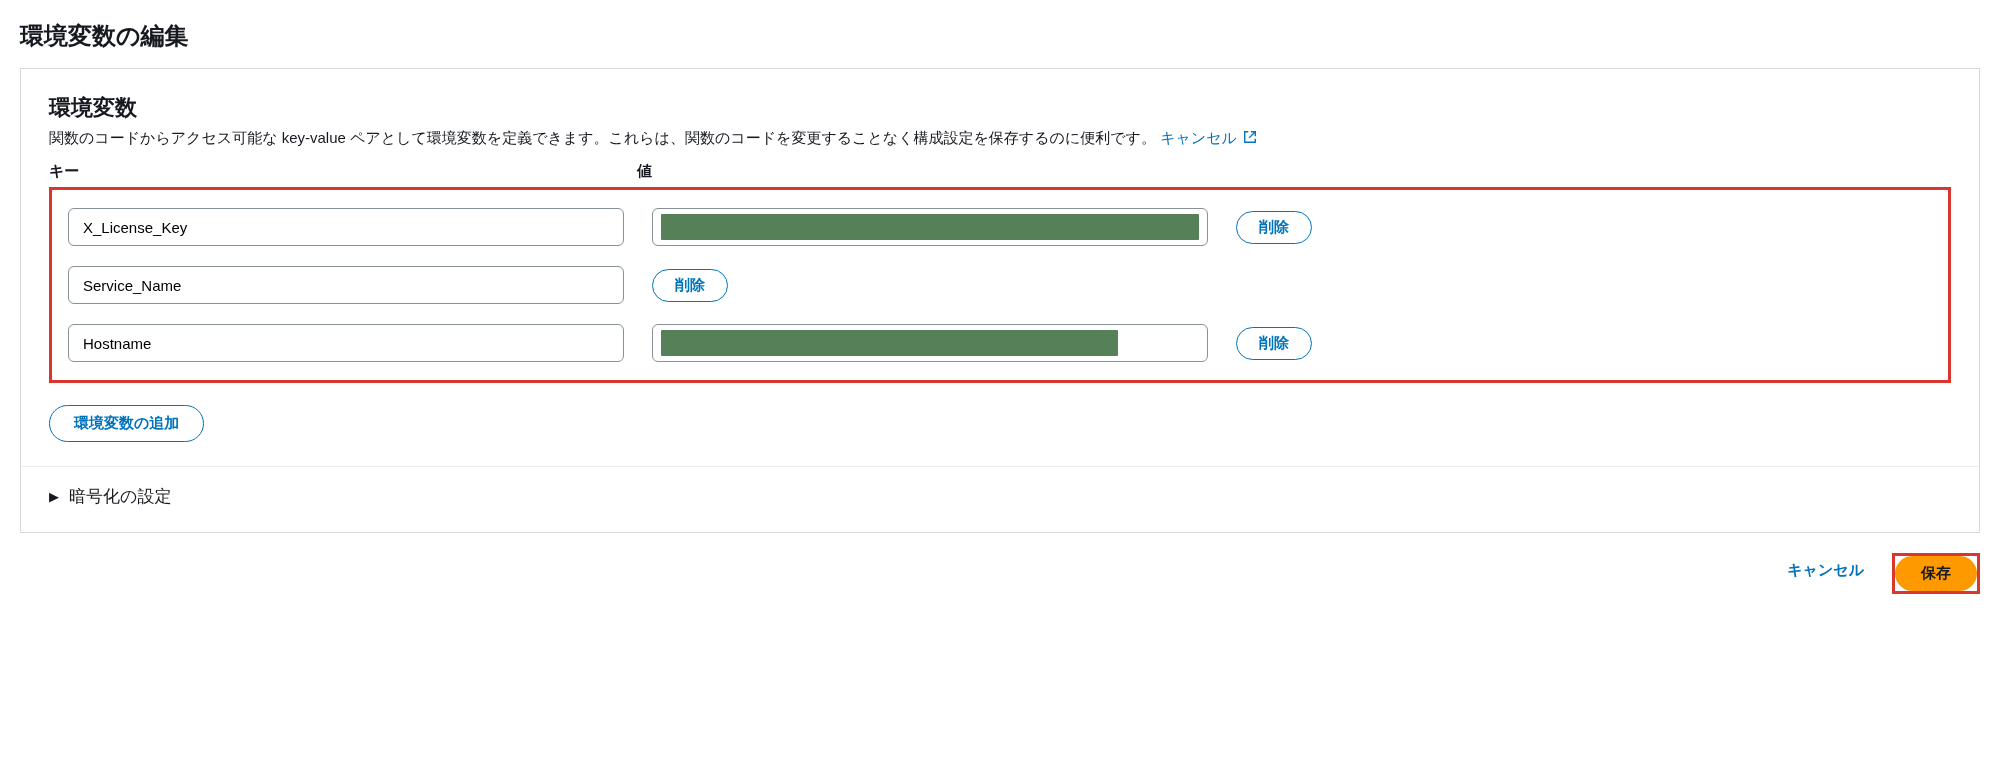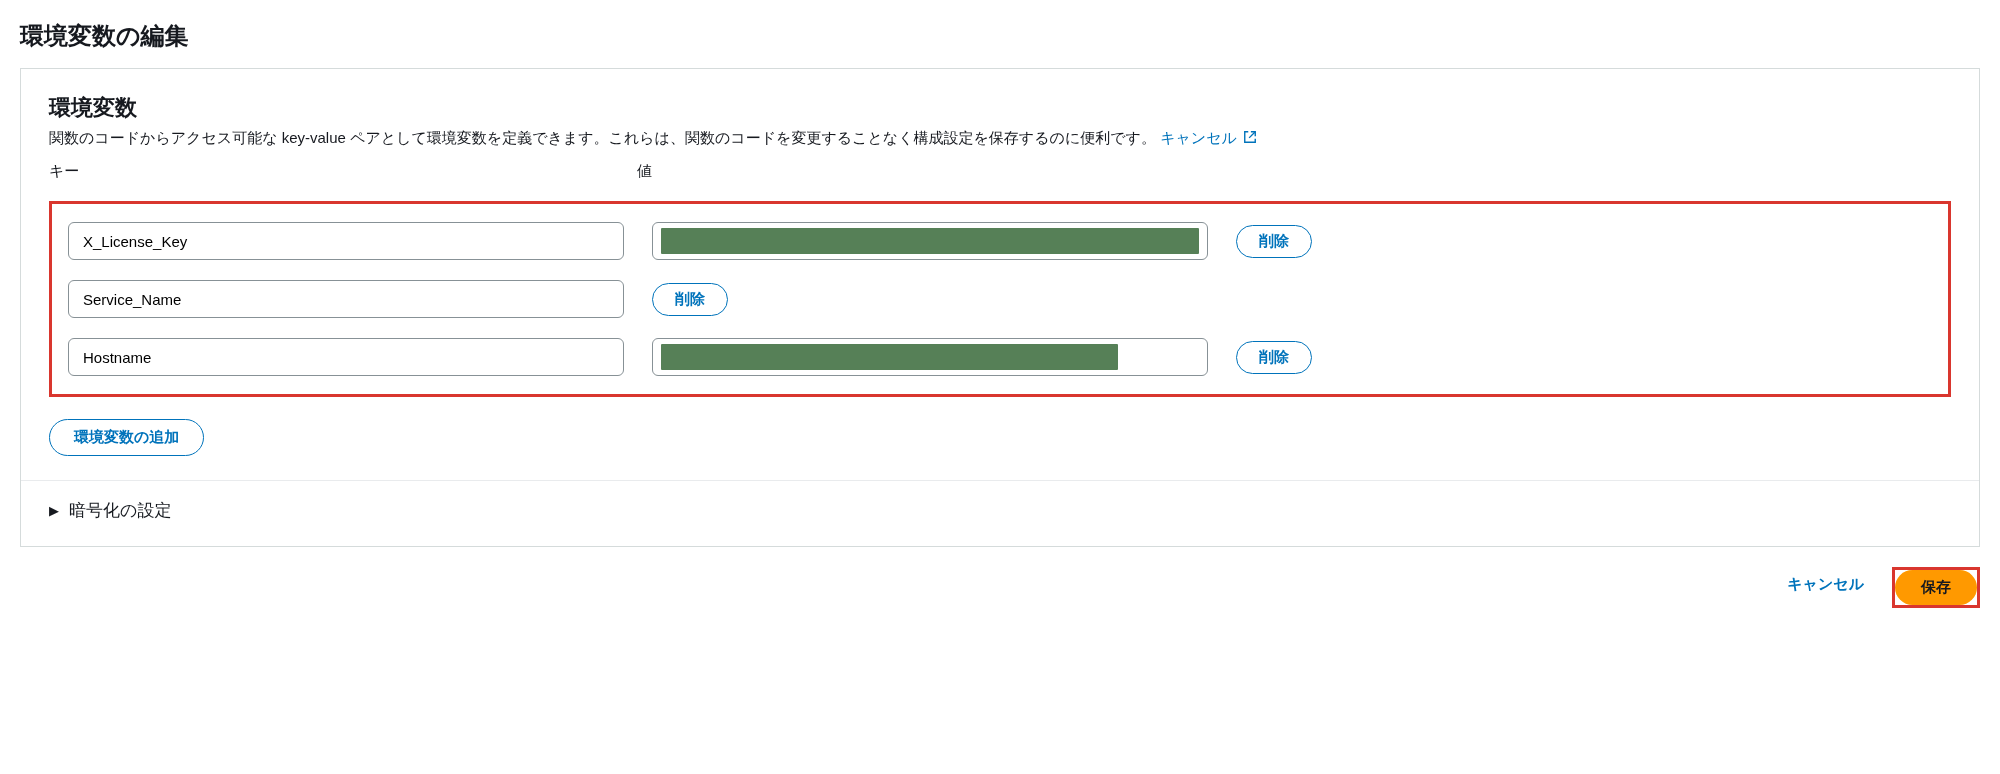--- a/index.html
+++ b/index.html
@@ -42,21 +42,22 @@
     .ext-icon {
       display: inline-block;
       width: 14px;
       height: 14px;
       vertical-align: -1px;
       margin-left: 2px;
     }
     .headers-row {
       display: flex;
       gap: 28px;
-      margin-bottom: 20px;
+      margin-bottom: 6px;
+      font-weight: bold;
     }
     .col-key-header {
       flex: 0 0 560px;
       font-size: 15px;
     }
     .col-value-header {
       flex: 0 0 560px;
       font-size: 15px;
     }
     .highlight-box {

